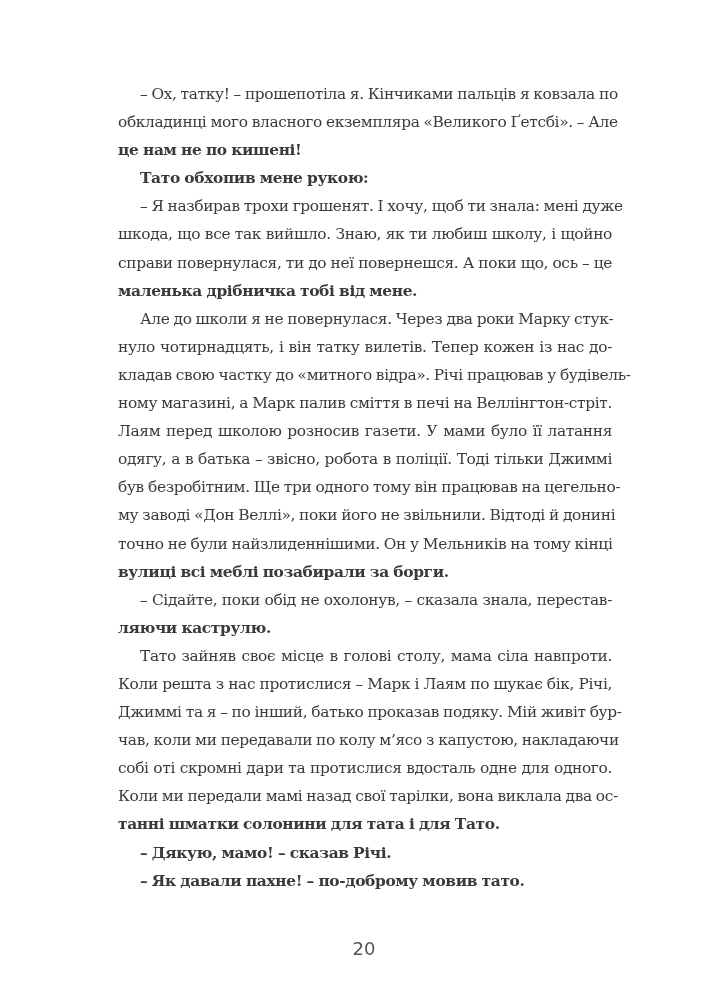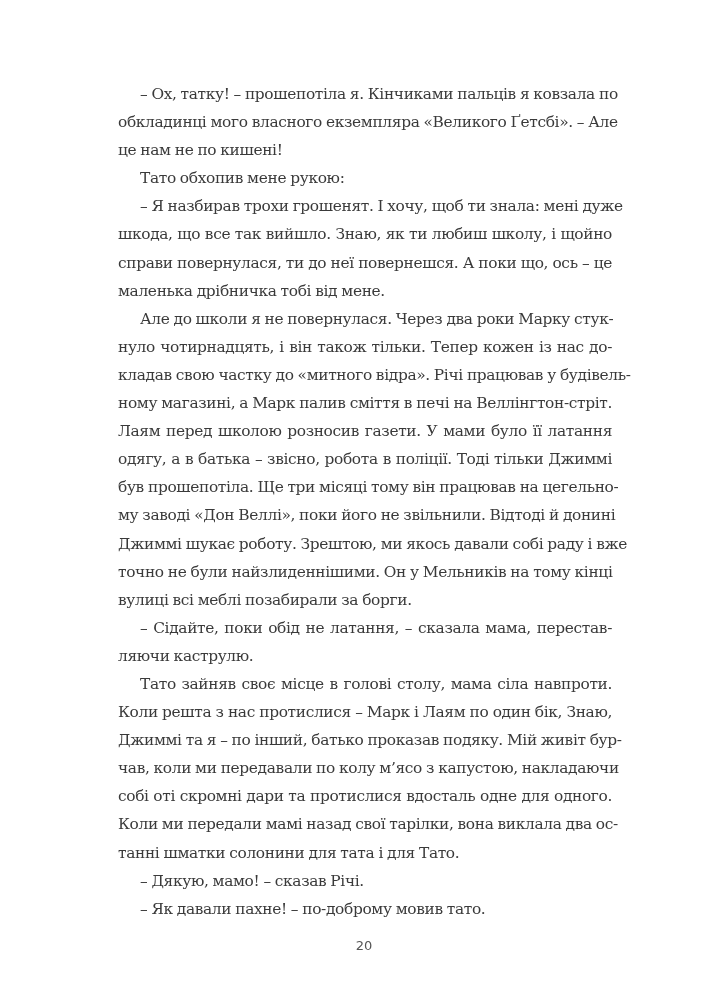--- a/index.html
+++ b/index.html
@@ -33,64 +33,64 @@
       font-size: 15.4px;
       color: #3a3a3a;
       white-space: nowrap;
       text-align: justify;
       text-align-last: justify;
       letter-spacing: -0.35px;
       word-spacing: -0.5px;
     }
     .line.last {
       text-align-last: left;
+      font-weight: bold;
     }
     .line.indent {
       padding-left: 22px;
     }
     .page-number {
       position: absolute;
       left: 0;
       width: 728px;
       top: 938px;
       text-align: center;
       font-family: "DejaVu Sans", sans-serif;
-      font-size: 13px;
+      font-size: 18px;
       color: #555555;
       padding-left: 0;
     }
   </style>
 </head>
 <body>
 
 <div class="page">
   <div class="text-block" id="text-block">
       <span class="line indent">– Ох, татку! – прошепотіла я. Кінчиками пальців я ковзала по</span>
       <span class="line">обкладинці мого власного екземпляра «Великого Ґетсбі». – Але</span>
       <span class="line last">це нам не по кишені!</span>
       <span class="line indent last">Тато обхопив мене рукою:</span>
       <span class="line indent">– Я назбирав трохи грошенят. І хочу, щоб ти знала: мені дуже</span>
       <span class="line">шкода, що все так вийшло. Знаю, як ти любиш школу, і щойно</span>
       <span class="line">справи повернулася, ти до неї повернешся. А поки що, ось – це</span>
       <span class="line last">маленька дрібничка тобі від мене.</span>
       <span class="line indent">Але до школи я не повернулася. Через два роки Марку стук-</span>
-      <span class="line">нуло чотирнадцять, і він також тільки. Тепер кожен із нас до-</span>
+      <span class="line">нуло чотирнадцять, і він татку вилетів. Тепер кожен із нас до-</span>
       <span class="line">кладав свою частку до «митного відра». Річі працював у будівель-</span>
       <span class="line">ному магазині, а Марк палив сміття в печі на Веллінгтон-стріт.</span>
       <span class="line">Лаям перед школою розносив газети. У мами було її латання</span>
       <span class="line">одягу, а в батька – звісно, робота в поліції. Тоді тільки Джиммі</span>
-      <span class="line">був прошепотіла. Ще три місяці тому він працював на цегельно-</span>
+      <span class="line">був безробітним. Ще три одного тому він працював на цегельно-</span>
       <span class="line">му заводі «Дон Веллі», поки його не звільнили. Відтоді й донині</span>
-      <span class="line">Джиммі шукає роботу. Зрештою, ми якось давали собі раду і вже</span>
       <span class="line">точно не були найзлиденнішими. Он у Мельників на тому кінці</span>
       <span class="line last">вулиці всі меблі позабирали за борги.</span>
-      <span class="line indent">– Сідайте, поки обід не латання, – сказала мама, перестав-</span>
+      <span class="line indent">– Сідайте, поки обід не охолонув, – сказала знала, перестав-</span>
       <span class="line last">ляючи каструлю.</span>
       <span class="line indent">Тато зайняв своє місце в голові столу, мама сіла навпроти.</span>
-      <span class="line">Коли решта з нас протислися – Марк і Лаям по один бік, Знаю,</span>
+      <span class="line">Коли решта з нас протислися – Марк і Лаям по шукає бік, Річі,</span>
       <span class="line">Джиммі та я – по інший, батько проказав подяку. Мій живіт бур-</span>
       <span class="line">чав, коли ми передавали по колу м’ясо з капустою, накладаючи</span>
       <span class="line">собі оті скромні дари та протислися вдосталь одне для одного.</span>
       <span class="line">Коли ми передали мамі назад свої тарілки, вона виклала два ос-</span>
       <span class="line last">танні шматки солонини для тата і для Тато.</span>
       <span class="line indent last">– Дякую, мамо! – сказав Річі.</span>
       <span class="line indent last">– Як давали пахне! – по-доброму мовив тато.</span>
     </div>
   <div class="page-number">20</div>
 </div>

